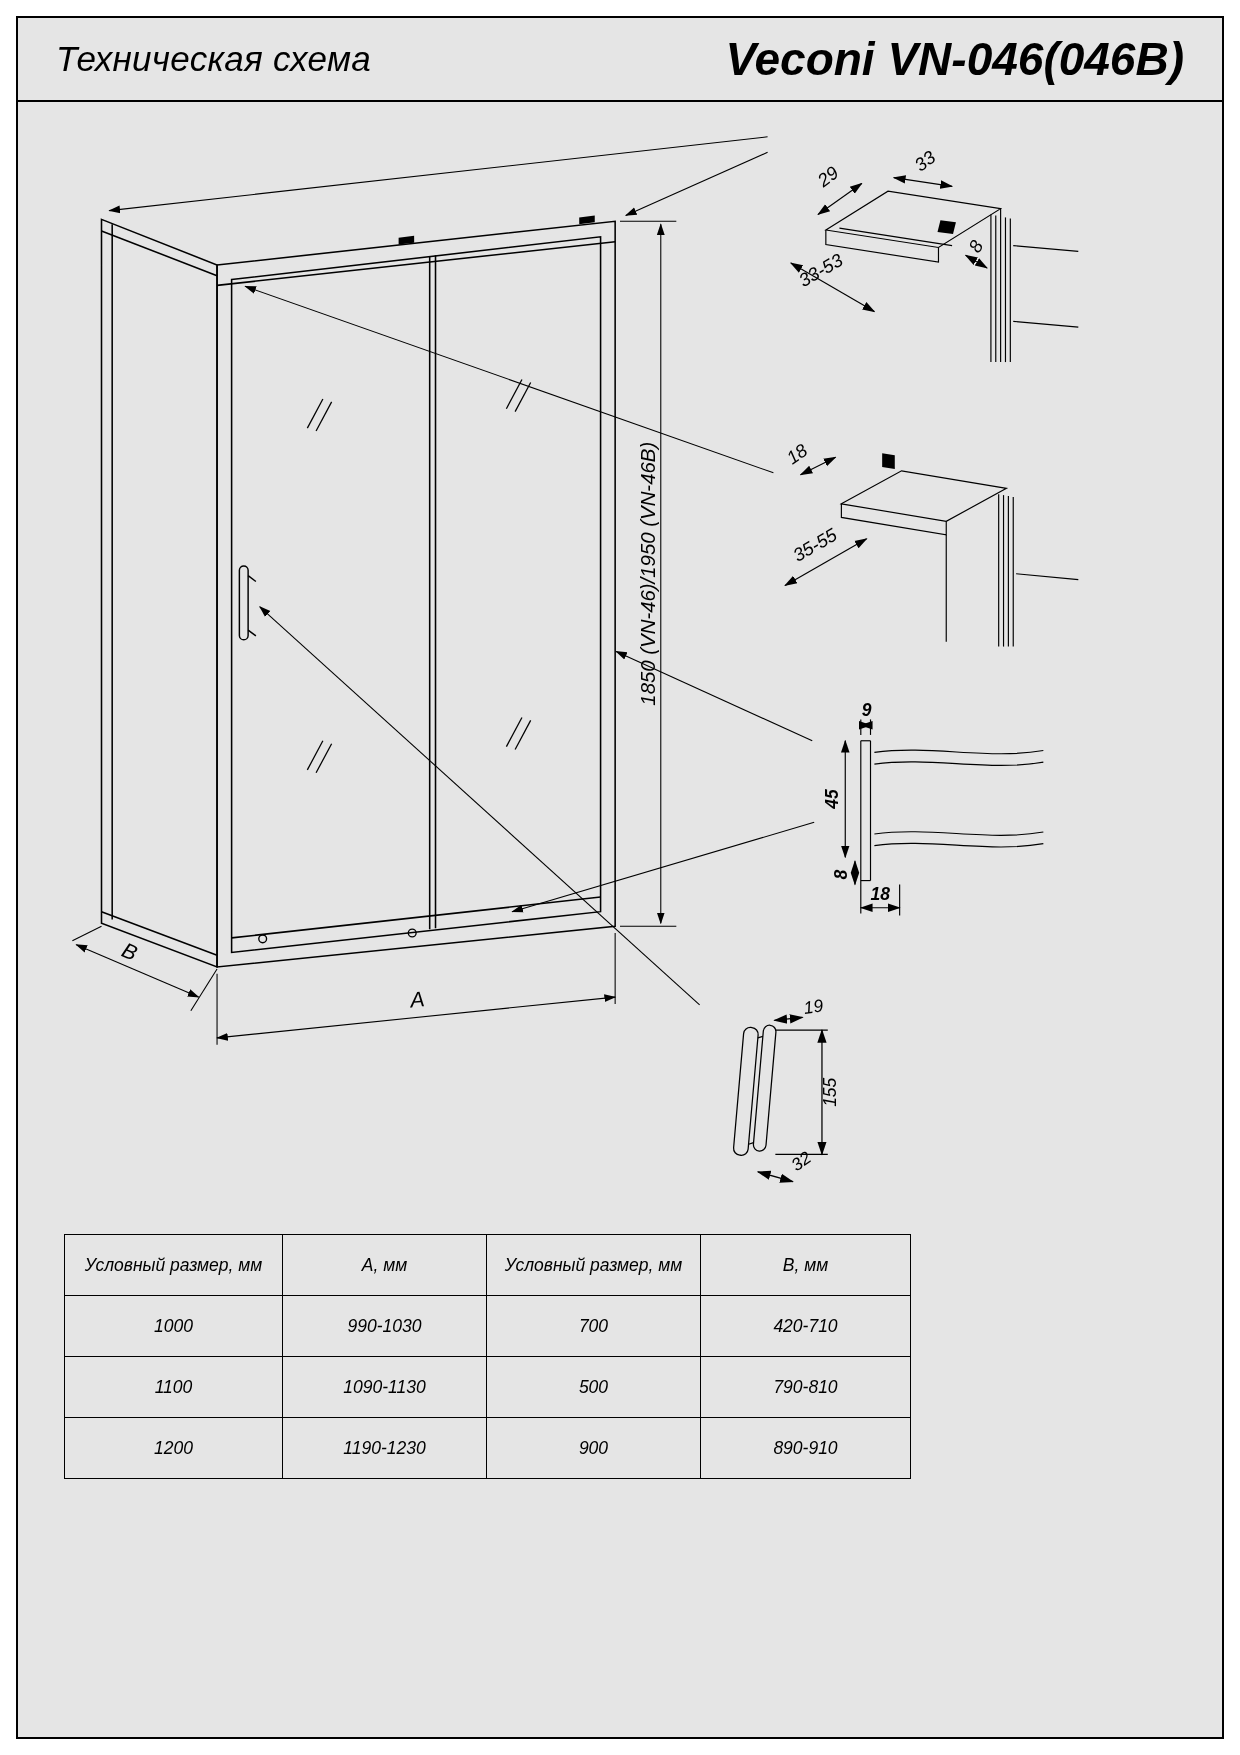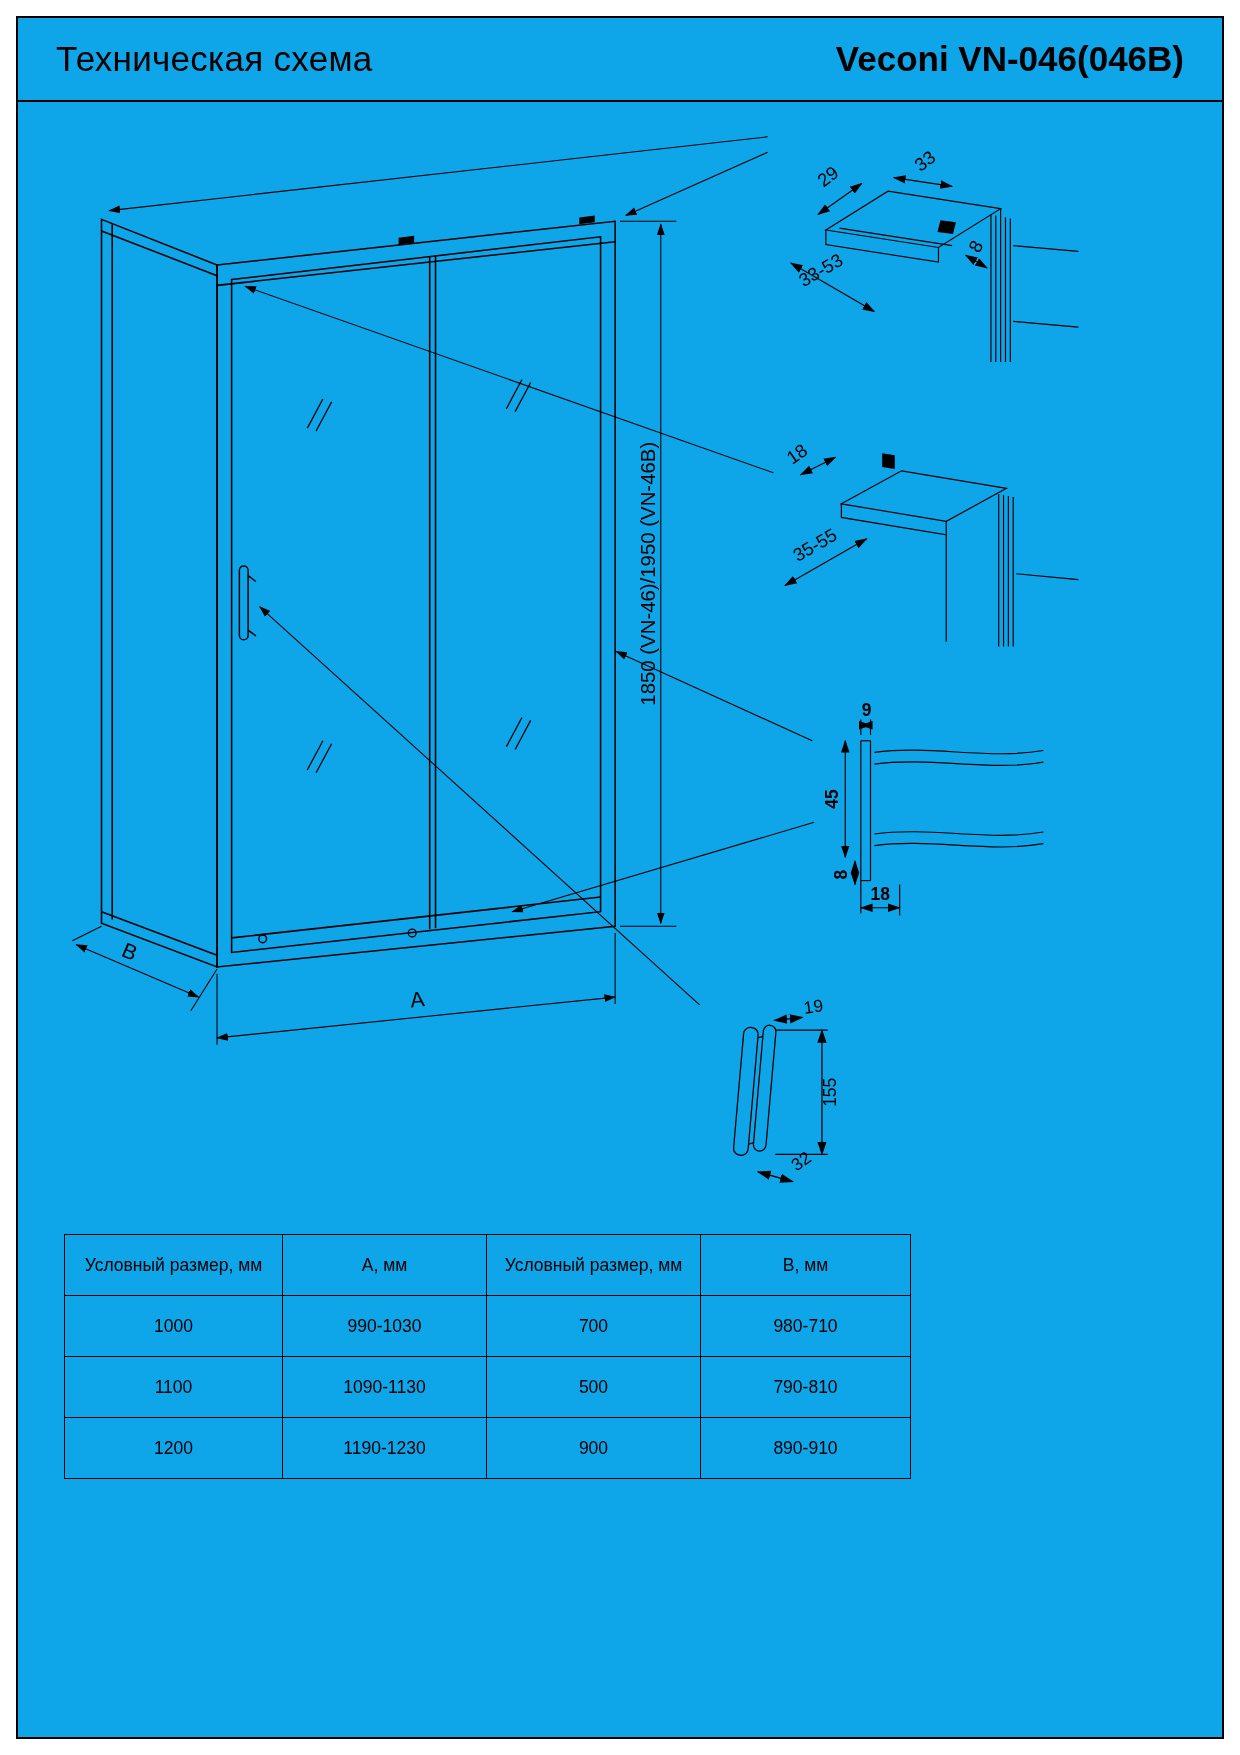--- a/index.html
+++ b/index.html
@@ -1,28 +1,28 @@
 <!DOCTYPE html>
 <html><head>
 <meta charset="utf-8">
 <style>
   html,body{margin:0;padding:0;}
   body{
     width:1240px;height:1755px;position:relative;background:#fff;
     font-family:"Liberation Sans",sans-serif;color:#000;
   }
   .frame{
-    position:absolute;inset:16px;border:2.5px solid #000;box-sizing:border-box;background:#0ea5e9;
+    position:absolute;inset:16px;border:2.5px solid #000;box-sizing:border-box;background:#e5e5e5;font-style:italic;
   }
   .header{
     height:84px;border-bottom:2.5px solid #000;display:flex;align-items:center;
     justify-content:space-between;padding:0 38px;box-sizing:border-box;
   }
   .title{font-size:35px;font-weight:400;letter-spacing:.3px;}
-  .model{font-size:35px;font-weight:700;}
+  .model{font-size:46px;font-weight:700;}
   .drawing{position:relative;width:100%;height:1128px;}
   .drawing svg{display:block;width:100%;height:100%;font-family:"Liberation Sans",sans-serif;}
   .size-table{
     border-collapse:collapse;margin:4px 0 0 46px;table-layout:fixed;width:846px;
     font-size:17.5px;
   }
   .size-table th,.size-table td{
     border:1.6px solid #000;height:46px;text-align:center;vertical-align:middle;
     font-weight:400;padding:7px;
   }
@@ -213,21 +213,21 @@
         <th>А, мм</th>
         <th>Условный размер, мм</th>
         <th>В, мм</th>
       </tr>
     </thead>
     <tbody>
       <tr>
         <td>1000</td>
         <td>990-1030</td>
         <td>700</td>
-        <td>980-710</td>
+        <td>420-710</td>
       </tr>
       <tr>
         <td>1100</td>
         <td>1090-1130</td>
         <td>500</td>
         <td>790-810</td>
       </tr>
       <tr>
         <td>1200</td>
         <td>1190-1230</td>

